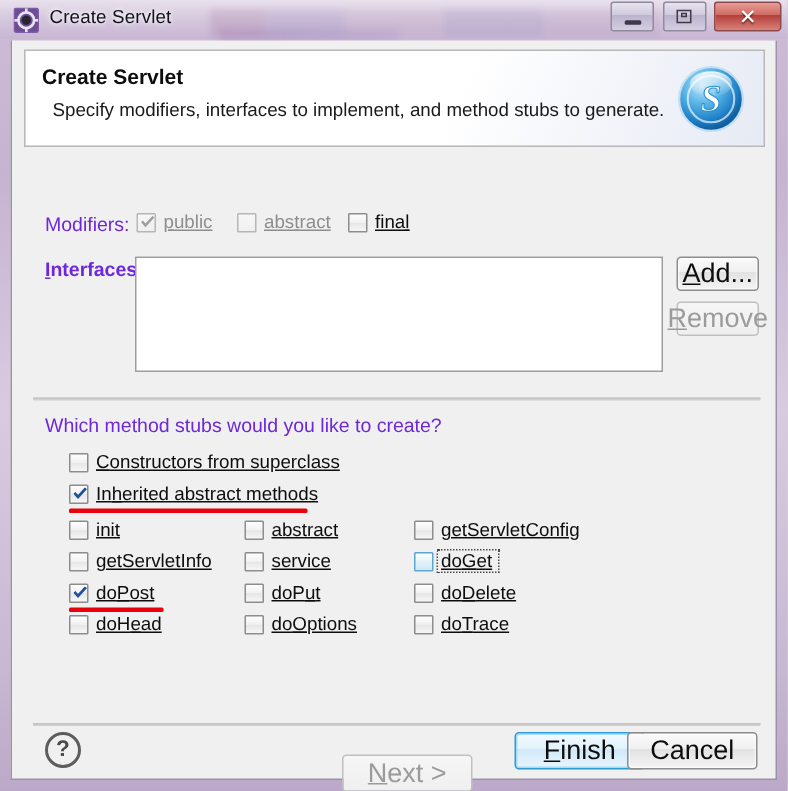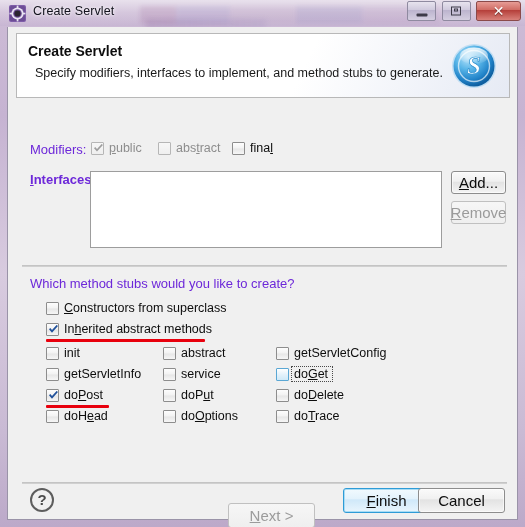--- a/index.html
+++ b/index.html
@@ -107,36 +107,36 @@
     border:1px solid #5aa7d4;
     background:linear-gradient(180deg,#ffffff 0%,#e4f2fb 50%,#cfe9f8 100%);
   }
   .cb .tick{
     position:absolute;left:2px;top:1px;width:8px;height:7px;
   }
   .cb .tick svg{display:block;}
 
   .chk-row{position:absolute;height:16px;}
   .chk-row .cb{left:0;top:1px;}
-  .chk-row .ctext{position:absolute;left:18px;top:0;font-size:12.5px;color:#0d0d0d;white-space:nowrap;}
+  .chk-row .ctext{position:absolute;left:18px;top:0;font-size:12.5px;color:#0d0d0d;white-space:nowrap;text-decoration:underline;}
   .chk-row.dim .ctext{color:#8d8d8d;}
   .chk-row .focusring{
     position:absolute;left:15px;top:-1px;height:16px;
     border:1px dotted #4a4a4a;box-sizing:border-box;
   }
 
   
   .listbox{
     position:absolute;left:82px;top:66px;width:352px;height:77px;
     background:#ffffff;border:1px solid #9d9d9d;box-sizing:border-box;
   }
 
   .btn{
     position:absolute;box-sizing:border-box;
-    font-size:15px;color:#0d0d0d;
+    font-size:18px;color:#0d0d0d;
     border:1px solid #8d8d8d;border-radius:3px;
     background:linear-gradient(180deg,#fafafa 0%,#f0f0f0 45%,#e2e2e2 46%,#f4f4f4 100%);
     display:flex;align-items:center;justify-content:center;
     box-shadow:0 0 0 1px rgba(255,255,255,.6) inset;
     cursor:default;user-select:none;
   }
   .btn.disabled{color:#9b9b9b;border-color:#c0c0c0;
     background:linear-gradient(180deg,#f6f6f6,#efefef);box-shadow:none;}
   .btn.default{
     border:1px solid #2e9bd6;

